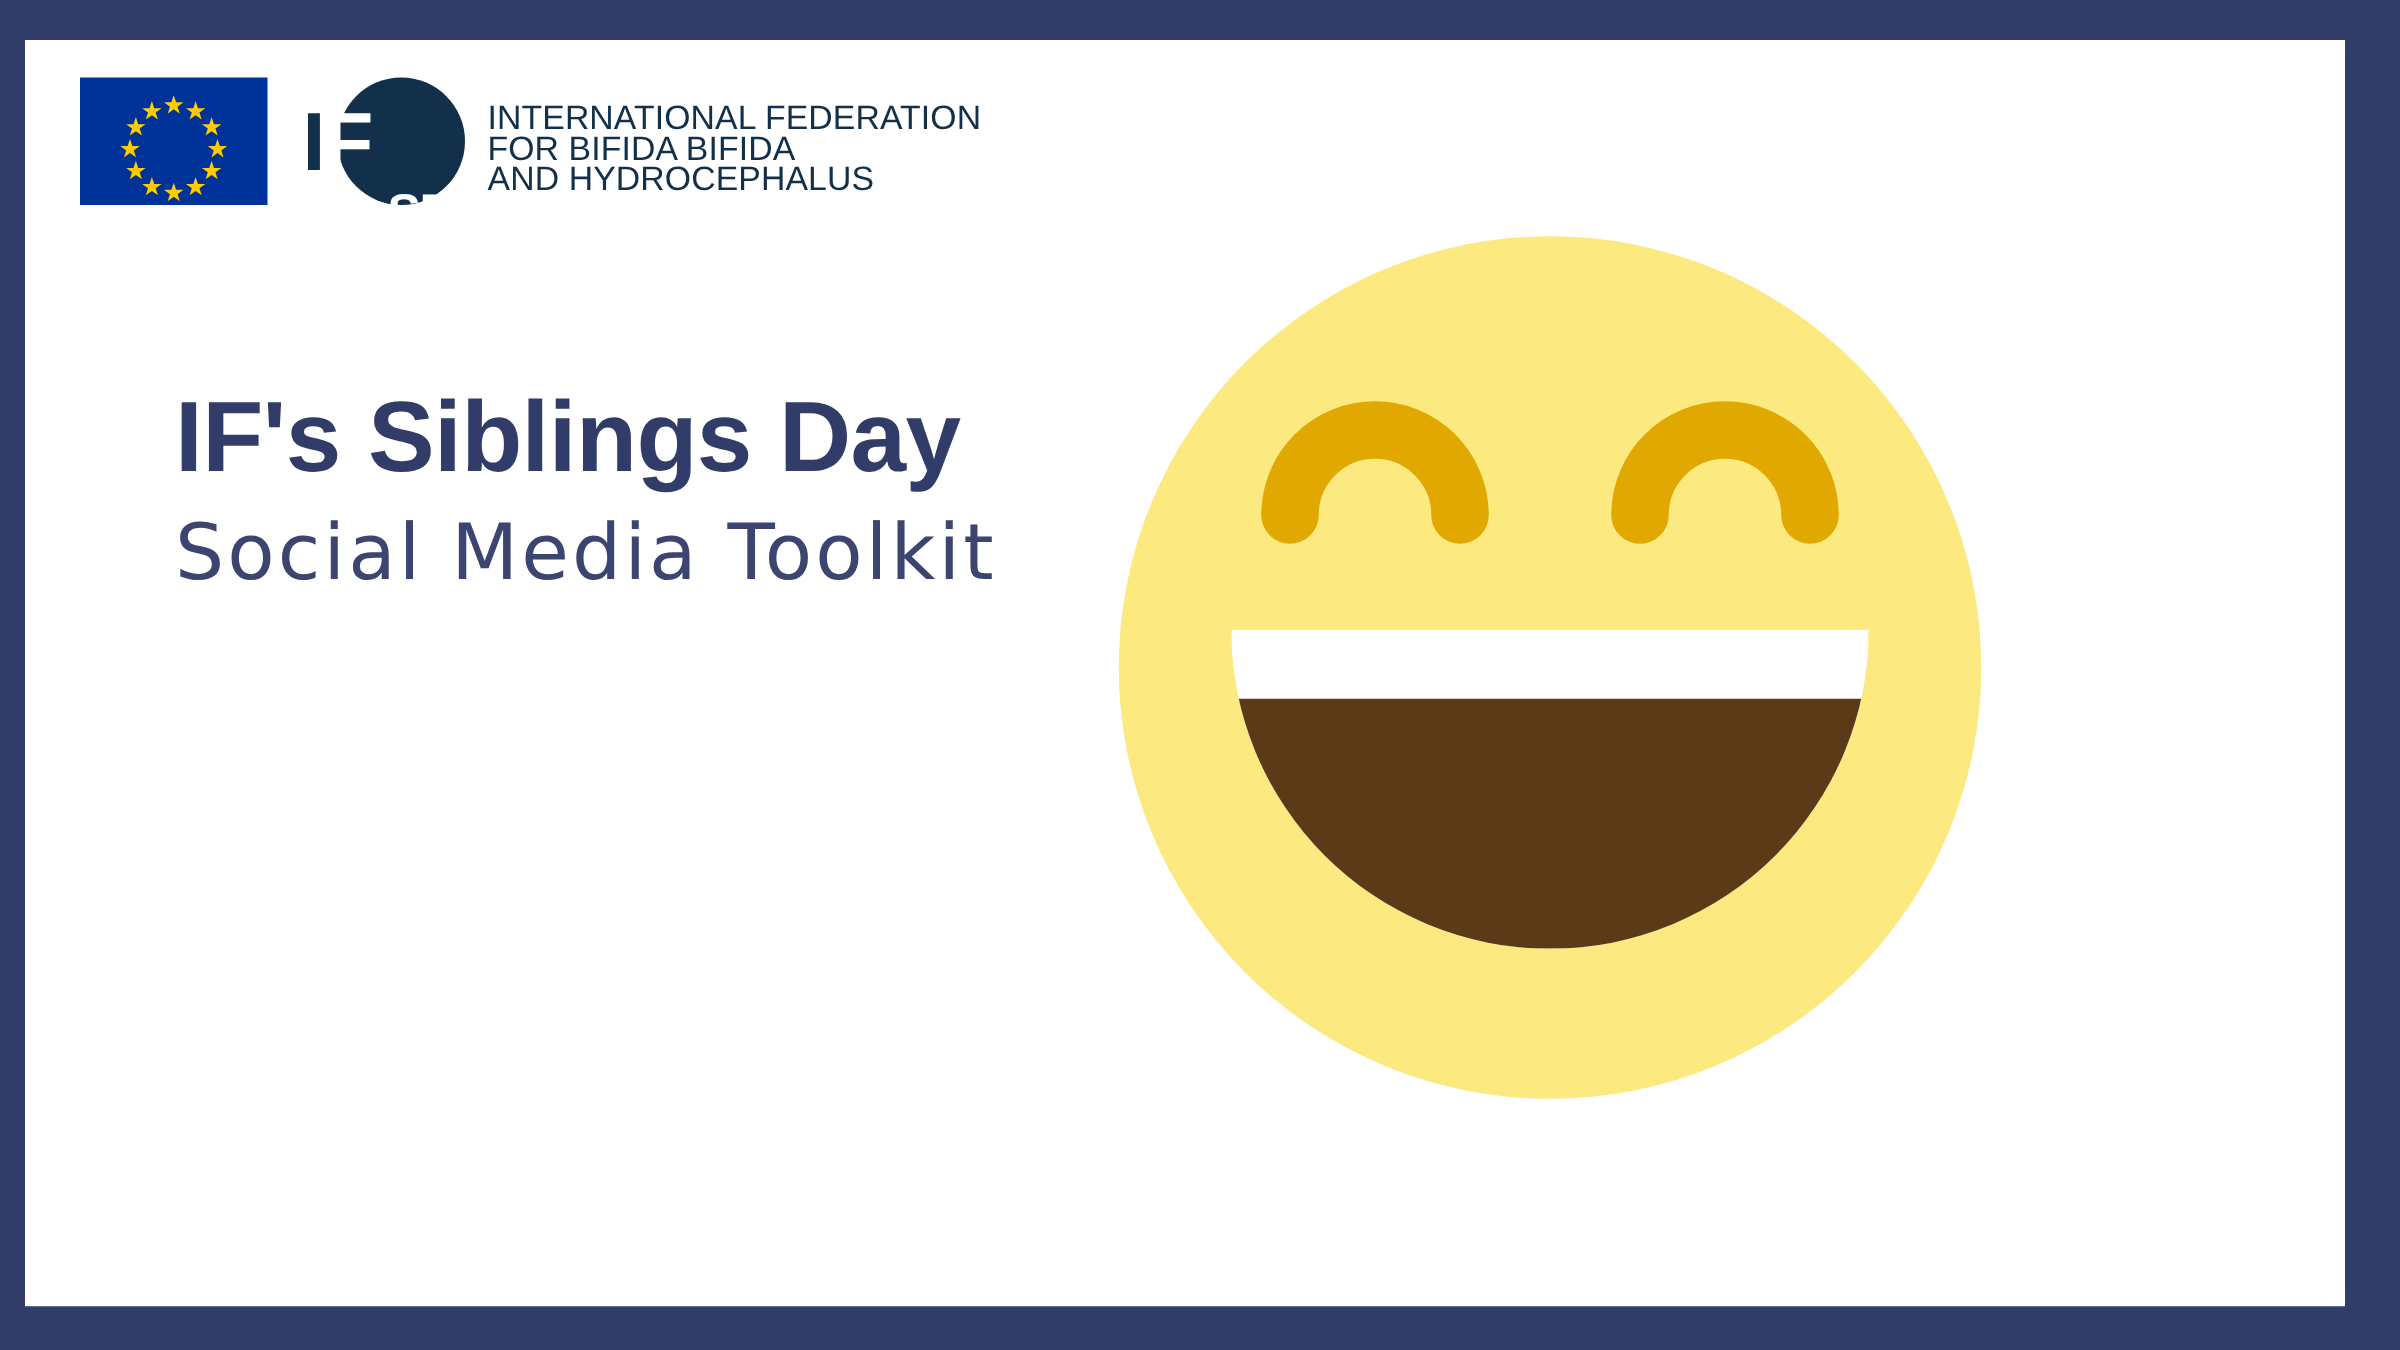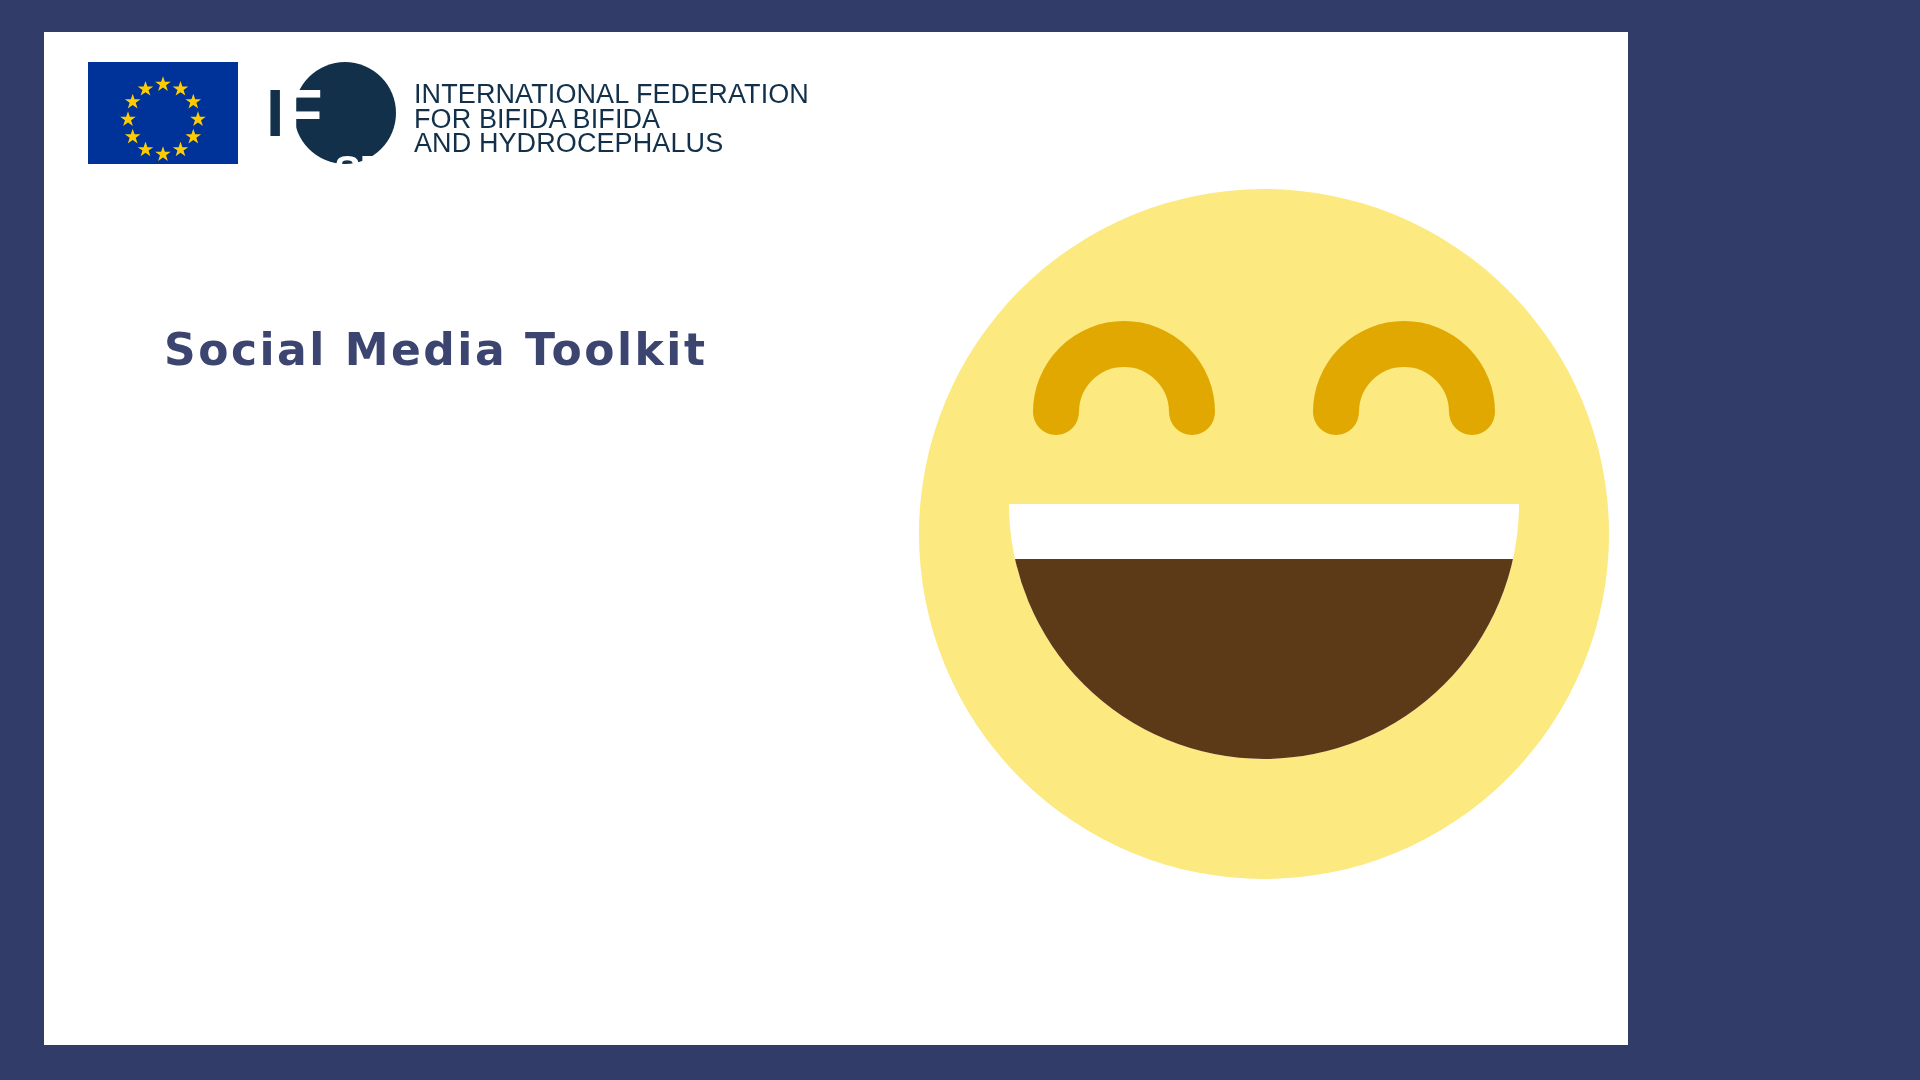--- a/index.html
+++ b/index.html
@@ -18,23 +18,23 @@
   
   #slide {
     position: relative;
     width: 1920px;
     height: 1080px;
     background: #323C68;      
     box-sizing: border-box;
   }
   #canvas {
     position: absolute;
-    left: 44px;
+    left: 20px;
     top: 32px;
-    width: 1584px;
+    width: 1856px;
     height: 1013px;
     background: #ffffff;
     overflow: hidden;
   }
 
   
   #logo-bar {
     position: absolute;
     left: 44px;
     top: 30px;
@@ -129,22 +129,22 @@
     font-weight: bold;
     font-size: 80px;
     line-height: 92px;
     letter-spacing: -0.5px;
     color: #323C68;
     margin: 0;
     white-space: nowrap;
   }
   .subtitle-line {
     font-family: "DejaVu Sans", sans-serif;
-    font-weight: 700;
-    font-size: 44px;
+    font-weight: 400;
+    font-size: 62px;
     line-height: 92px;
     letter-spacing: 2.5px;
     color: #3B4570;
     margin: 0;
     white-space: nowrap;
   }
 
   
   #emoji {
     position: absolute;
@@ -189,20 +189,21 @@
       </div>
 
       <div class="if-words">
         <div>INTERNATIONAL FEDERATION</div>
         <div>FOR BIFIDA BIFIDA</div>
         <div>AND HYDROCEPHALUS</div>
       </div>
     </div>
 
     <div id="headline-block">
+      <div id="main-title">IF's Siblings Day</div>
       <div class="subtitle-line">Social Media Toolkit</div>
     </div>
 
     <div id="emoji">
       <svg viewBox="0 0 700 700" xmlns="http://www.w3.org/2000/svg">
 
         <circle cx="350" cy="350" r="345" fill="#FCE97F"></circle>
 
         <path d="M 142 228 A 68 68 0 0 1 278 228" fill="none" stroke="#E0A800" stroke-width="46" stroke-linecap="round"></path>
         <path d="M 422 228 A 68 68 0 0 1 558 228" fill="none" stroke="#E0A800" stroke-width="46" stroke-linecap="round"></path>

